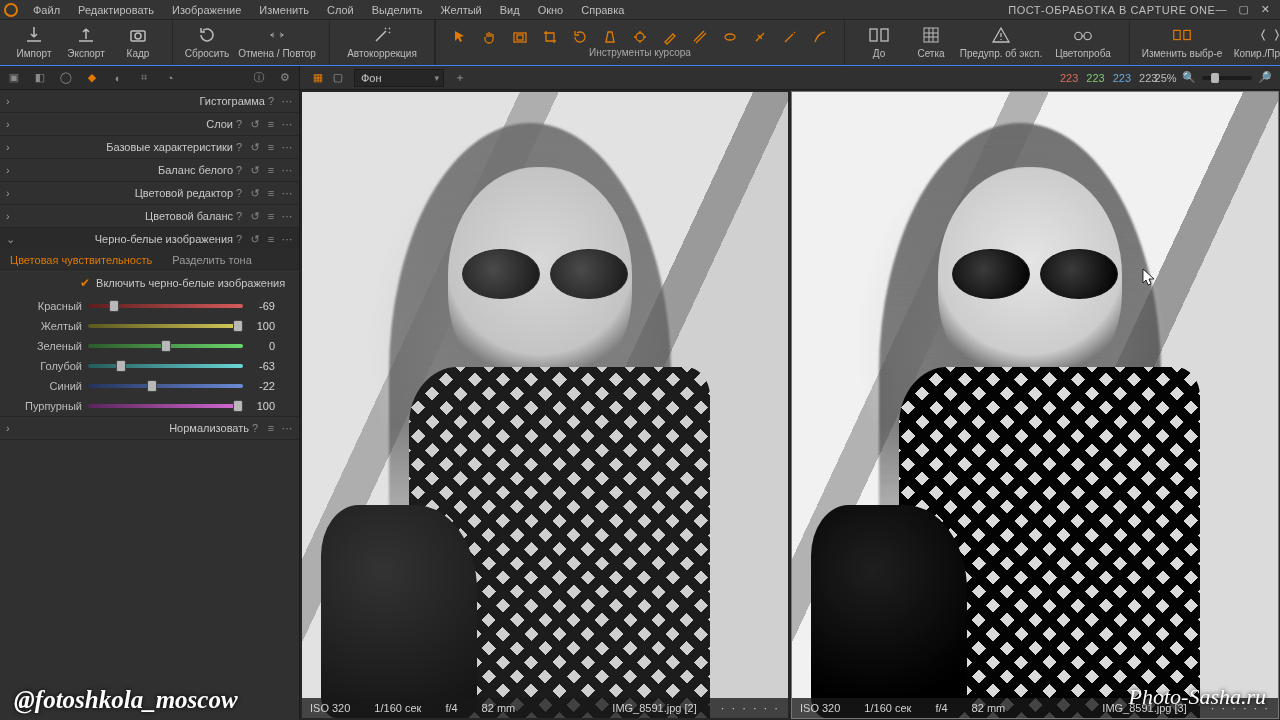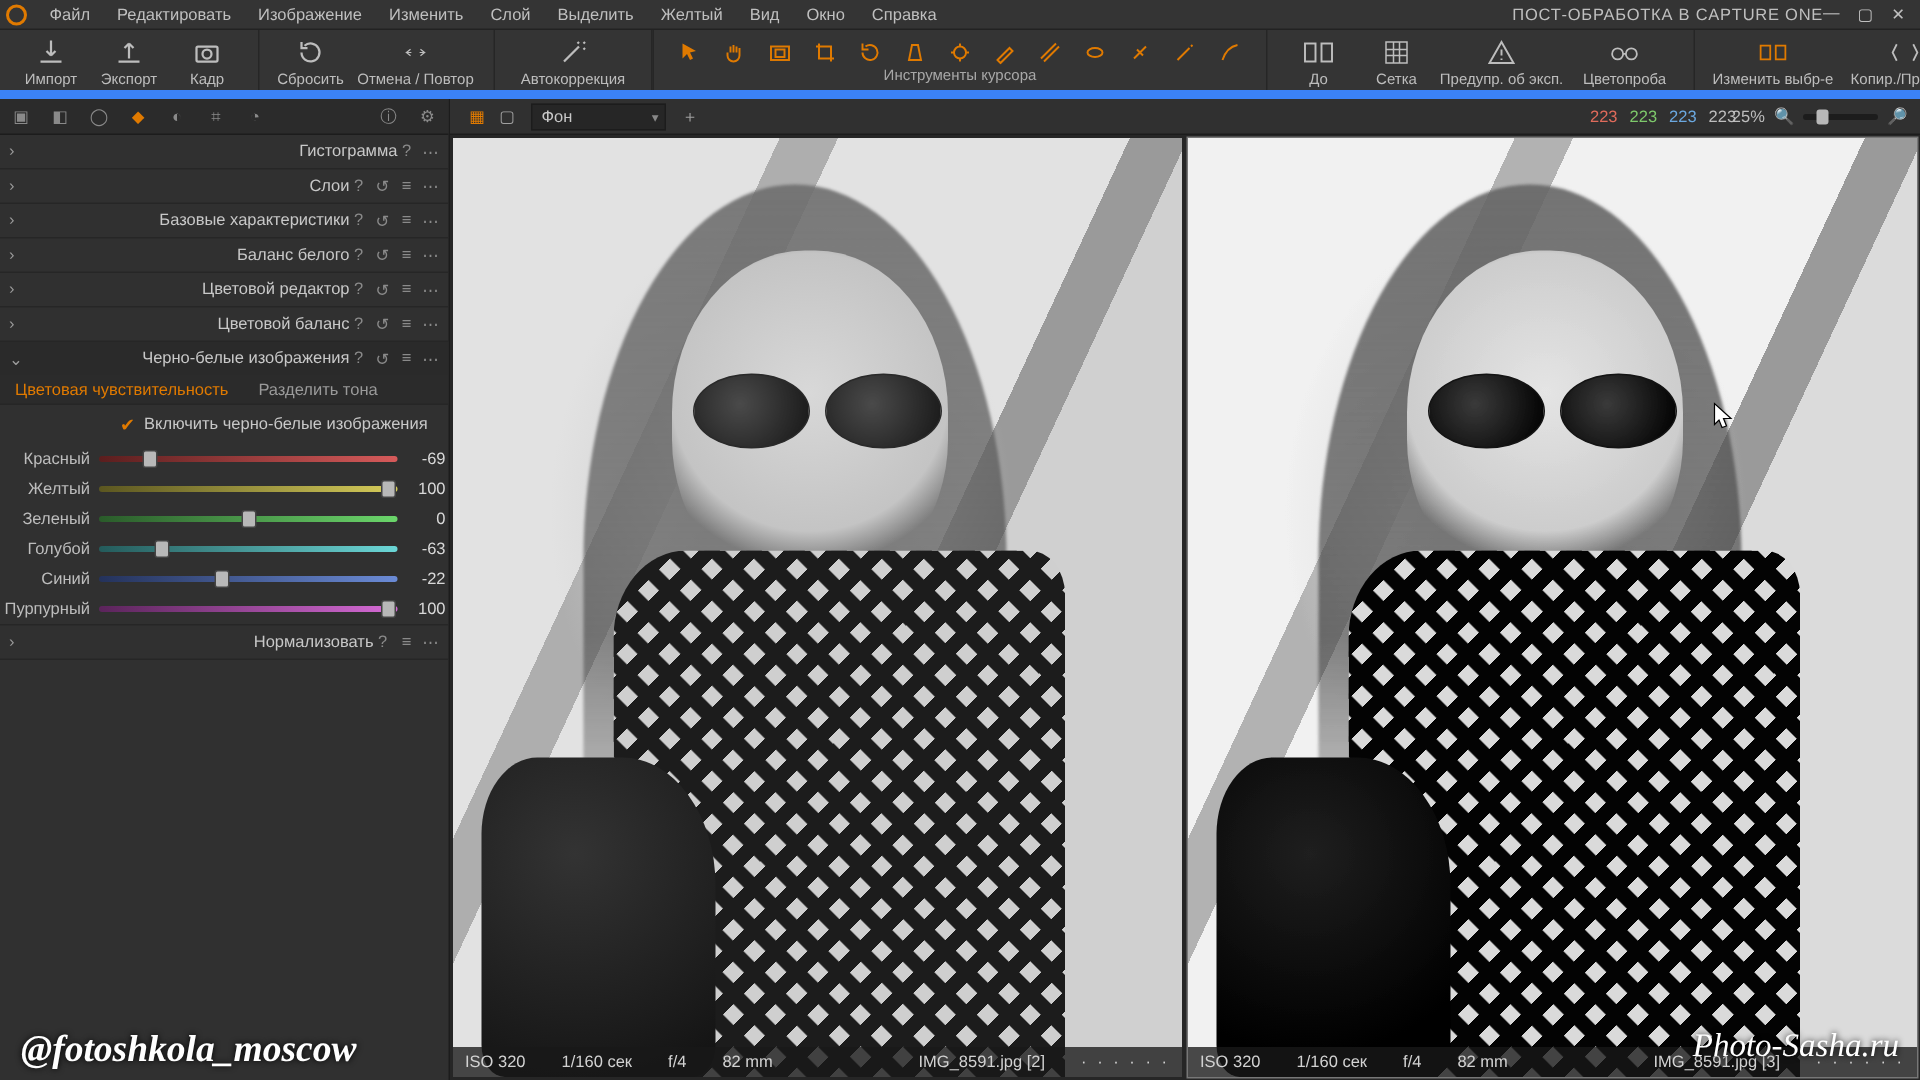--- a/index.html
+++ b/index.html
@@ -7,21 +7,21 @@
 
 
 .menubar { height:20px; background:#343434; display:flex; align-items:center; padding:0 4px; border-bottom:1px solid #222; }
 .logo { width:14px; height:14px; border:2px solid #e07a00; border-radius:50%; margin-right:6px; }
 .menubar .menu { padding:2px 9px; color:#bfbfbf; cursor:default; }
 .menubar .title { flex:1; text-align:right; letter-spacing:.5px; color:#bfbfbf; }
 .winbtns { display:flex; gap:12px; padding-right:6px; color:#bfbfbf; }
 .winbtns span { cursor:default; }
 
 
-.tbar { height:46px; background:#343434; display:flex; align-items:center; border-bottom:6px solid #3b82f6; }
+.tbar { height:46px; background:#343434; display:flex; align-items:center; border-bottom:1px solid #3b82f6; }
 .tgroup { display:flex; align-items:flex-start; padding:4px 8px 0; border-right:1px solid #262626; height:100%; }
 .tbtn { display:flex; flex-direction:column; align-items:center; width:52px; gap:2px; color:#bdbdbd; cursor:default; }
 .tbtn.wide { width:88px; }
 .tbtn.wider { width:76px; }
 .tbtn .ico { width:22px; height:22px; display:flex; align-items:center; justify-content:center; }
 .tbtn .lbl { font-size:10px; white-space:nowrap; }
 .tbar-spacer { flex:1; }
 .cursorgrp { display:flex; gap:8px; align-items:center; padding:0 14px; height:100%; border-left:1px solid #262626; border-right:1px solid #262626; }
 .cursorgrp svg,.cursorgrp .ico { color:#e07a00; }
 .cticon { width:20px; height:20px; display:flex; align-items:center; justify-content:center; color:#e07a00; cursor:default; }
@@ -42,21 +42,21 @@
 .panel-hdr .acts { display:flex; gap:4px; color:#8a8a8a; }
 .panel-hdr .acts span { width:12px; text-align:center; cursor:default; }
 
 .subtabs { display:flex; height:20px; align-items:center; border-bottom:1px solid #262626; background:#2b2b2b; }
 .subtabs .stb { padding:0 10px; height:100%; display:flex; align-items:center; color:#9a9a9a; cursor:default; }
 .subtabs .stb.on { color:#e07a00; }
 
 .chkrow { display:flex; align-items:center; gap:6px; padding:6px 0 6px 80px; color:#c8c8c8; }
 .chkrow .chk { color:#e07a00; font-size:12px; }
 
-.srow { display:flex; align-items:center; height:20px; padding:0 2px; }
+.srow { display:flex; align-items:center; height:20px; padding:0 24px; }
 .srow .slabel { width:64px; text-align:right; padding-right:6px; color:#bdbdbd; }
 .srow .strack { flex:1; height:4px; border-radius:2px; position:relative; cursor:default; }
 .srow .sthumb { position:absolute; top:-4px; width:10px; height:12px; background:#b8b8b8; border:1px solid #444; border-radius:2px; transform:translateX(-50%); }
 .srow .sval { width:32px; text-align:right; padding-left:6px; color:#d8d8d8; font-variant-numeric:tabular-nums; }
 
 
 .viewer { flex:1; display:flex; flex-direction:column; background:#2a2a2a; }
 .vbar { height:24px; background:#303030; display:flex; align-items:center; padding:0 8px; border-bottom:1px solid #1c1c1c; }
 .vbar .vbtn { width:20px; height:20px; display:flex; align-items:center; justify-content:center; color:#a0a0a0; cursor:default; }
 .vbar .vbtn.on { color:#e07a00; }

